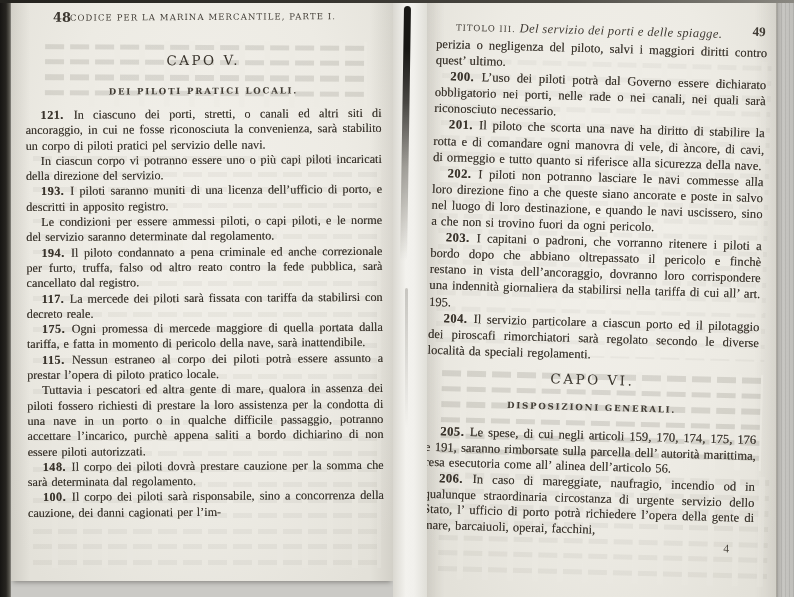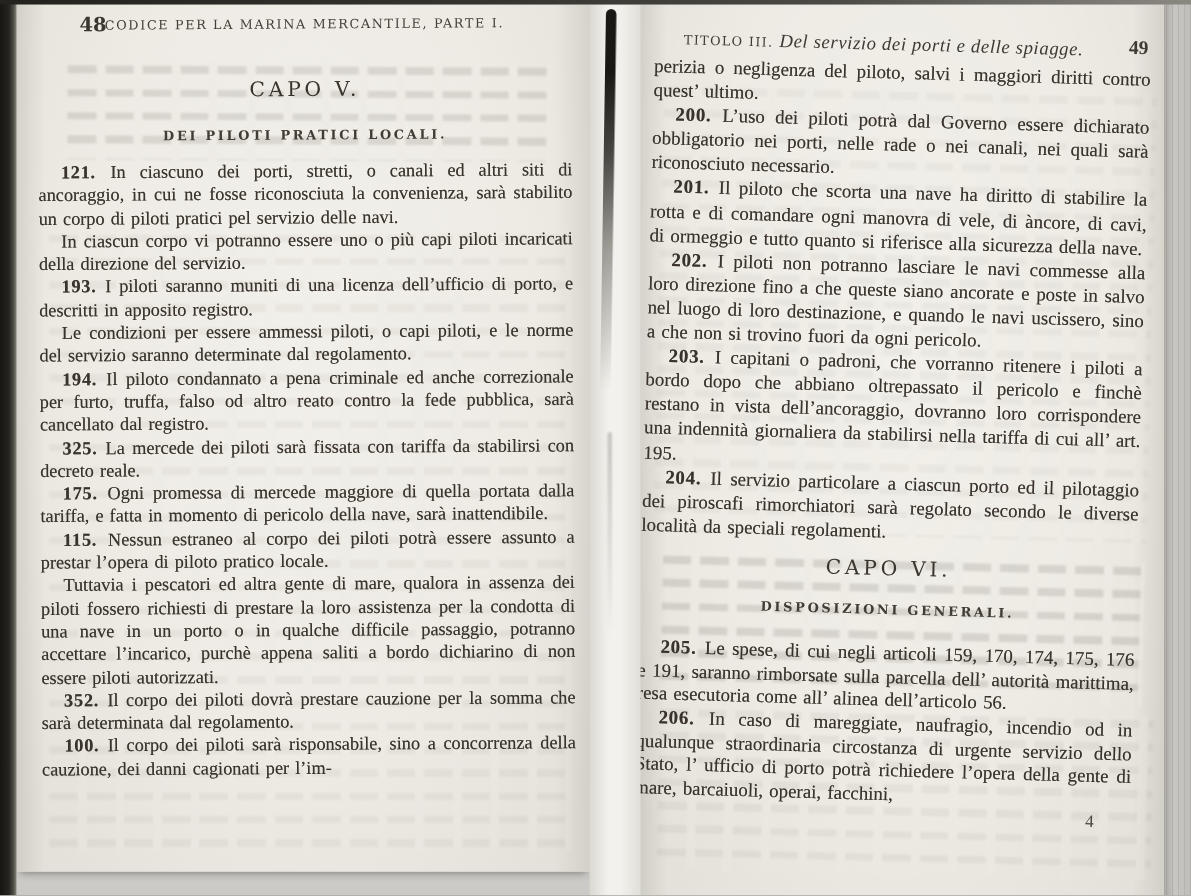--- a/index.html
+++ b/index.html
@@ -100,25 +100,25 @@
         <span>CODICE PER LA MARINA MERCANTILE, PARTE I.</span>
       </div>
       <div class="capo capo-left">CAPO V.</div>
       <div class="sect sect-left">DEI PILOTI PRATICI LOCALI.</div>
       <div class="bodytext body-left">
         <p class="para"><b class="num">121.</b><span>In ciascuno dei porti, stretti, o canali ed altri siti di ancoraggio, in cui ne fosse riconosciuta la convenienza, sarà stabilito un corpo di piloti pratici pel servizio delle navi.</span></p>
         <p class="para"><b class="num"></b><span>In ciascun corpo vi potranno essere uno o più capi piloti incaricati della direzione del servizio.</span></p>
         <p class="para"><b class="num">193.</b><span>I piloti saranno muniti di una licenza dell’ufficio di porto, e descritti in apposito registro.</span></p>
         <p class="para"><b class="num"></b><span>Le condizioni per essere ammessi piloti, o capi piloti, e le norme del servizio saranno determinate dal regolamento.</span></p>
         <p class="para"><b class="num">194.</b><span>Il piloto condannato a pena criminale ed anche correzionale per furto, truffa, falso od altro reato contro la fede pubblica, sarà cancellato dal registro.</span></p>
-        <p class="para"><b class="num">325.</b><span>La mercede dei piloti sarà fissata con tariffa da stabilirsi con decreto reale.</span></p>
+        <p class="para"><b class="num">117.</b><span>La mercede dei piloti sarà fissata con tariffa da stabilirsi con decreto reale.</span></p>
         <p class="para"><b class="num">175.</b><span>Ogni promessa di mercede maggiore di quella portata dalla tariffa, e fatta in momento di pericolo della nave, sarà inattendibile.</span></p>
         <p class="para"><b class="num">115.</b><span>Nessun estraneo al corpo dei piloti potrà essere assunto a prestar l’opera di piloto pratico locale.</span></p>
         <p class="para"><b class="num"></b><span>Tuttavia i pescatori ed altra gente di mare, qualora in assenza dei piloti fossero richiesti di prestare la loro assistenza per la condotta di una nave in un porto o in qualche difficile passaggio, potranno accettare l’incarico, purchè appena saliti a bordo dichiarino di non essere piloti autorizzati.</span></p>
-        <p class="para"><b class="num">352.</b><span>Il corpo dei piloti dovrà prestare cauzione per la somma che sarà determinata dal regolamento.</span></p>
+        <p class="para"><b class="num">148.</b><span>Il corpo dei piloti dovrà prestare cauzione per la somma che sarà determinata dal regolamento.</span></p>
         <p class="para"><b class="num">100.</b><span>Il corpo dei piloti sarà risponsabile, sino a concorrenza della cauzione, dei danni cagionati per l’im-</span></p>
       </div>
     </div>
   </div>
 
   <div class="gutter">
     <div class="gutter-streak"></div>
     <div class="gutter-streak2"></div>
   </div>
 

